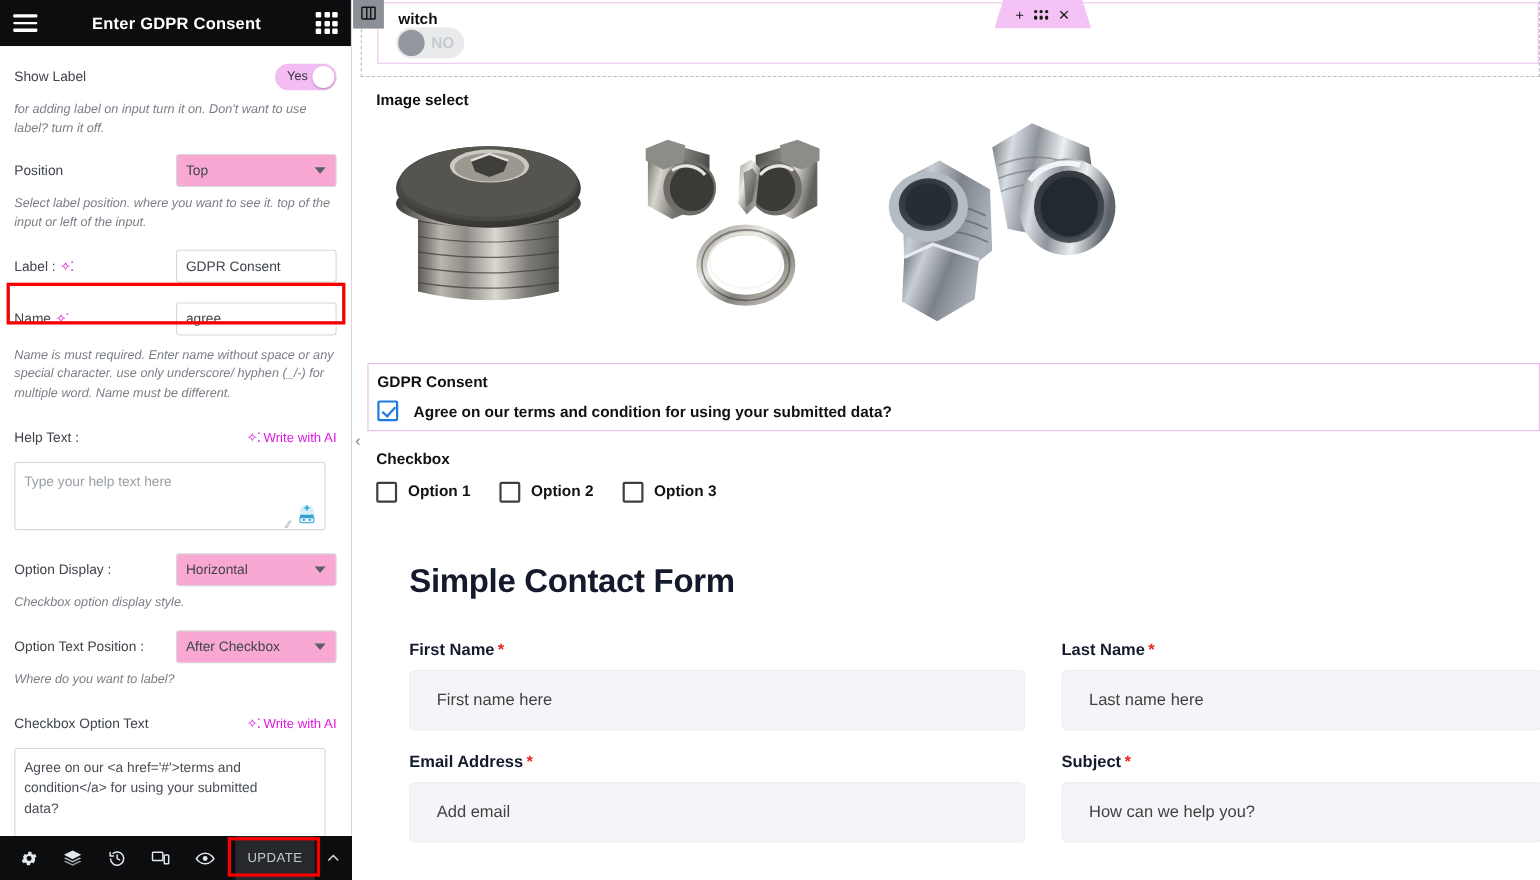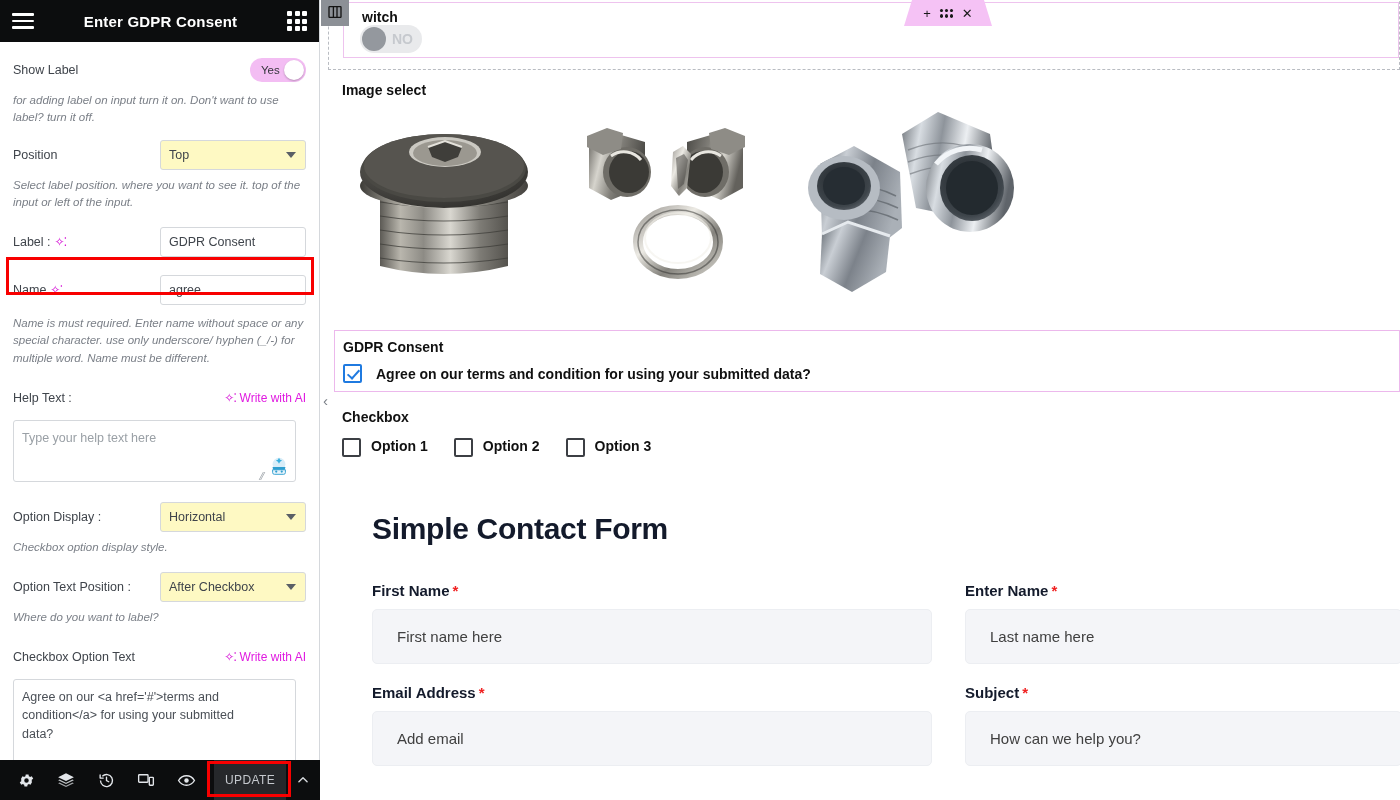--- a/index.html
+++ b/index.html
@@ -68,21 +68,21 @@
   .toggle .tlabel {
     font-size: 11.5px; color: #33353a; position: absolute; left: 11px; font-weight: 400;
   }
   .toggle .knob {
     width: 20px; height: 20px; border-radius: 50%; background: #fff;
     position: absolute; right: 2px; box-shadow: 0 1px 2px rgba(0,0,0,.25);
   }
 
   .select {
     width: 146px; height: 30px; border: 1px solid #d5d8dc; border-radius: 3px;
-    background: #fef9c3; font-size: 12.5px; color: #3f444b;
+    background: #f9a8d4; font-size: 12.5px; color: #3f444b;
     display: flex; align-items: center; padding: 0 8px; position: relative; cursor: pointer;
   }
   .select .caret {
     position: absolute; right: 9px; width: 0; height: 0;
     border-left: 5px solid transparent; border-right: 5px solid transparent;
     border-top: 6px solid #5a5f66;
   }
   .textinput {
     width: 146px; height: 30px; border: 1px solid #d5d8dc; border-radius: 3px;
     background: #fff; font-size: 12.5px; color: #3f444b;
@@ -616,21 +616,21 @@
           <div class="flabel">
             <span>First Name</span><span class="req">*</span>
           </div>
           <div class="finput">
             <span>First name here</span>
           </div>
         </div>
 
         <div class="field">
           <div class="flabel">
-            <span>Enter Name</span><span class="req">*</span>
+            <span>Last Name</span><span class="req">*</span>
           </div>
           <div class="finput">
             <span>Last name here</span>
           </div>
         </div>
 
         <div class="field">
           <div class="flabel">
             <span>Email Address</span><span class="req">*</span>
           </div>

